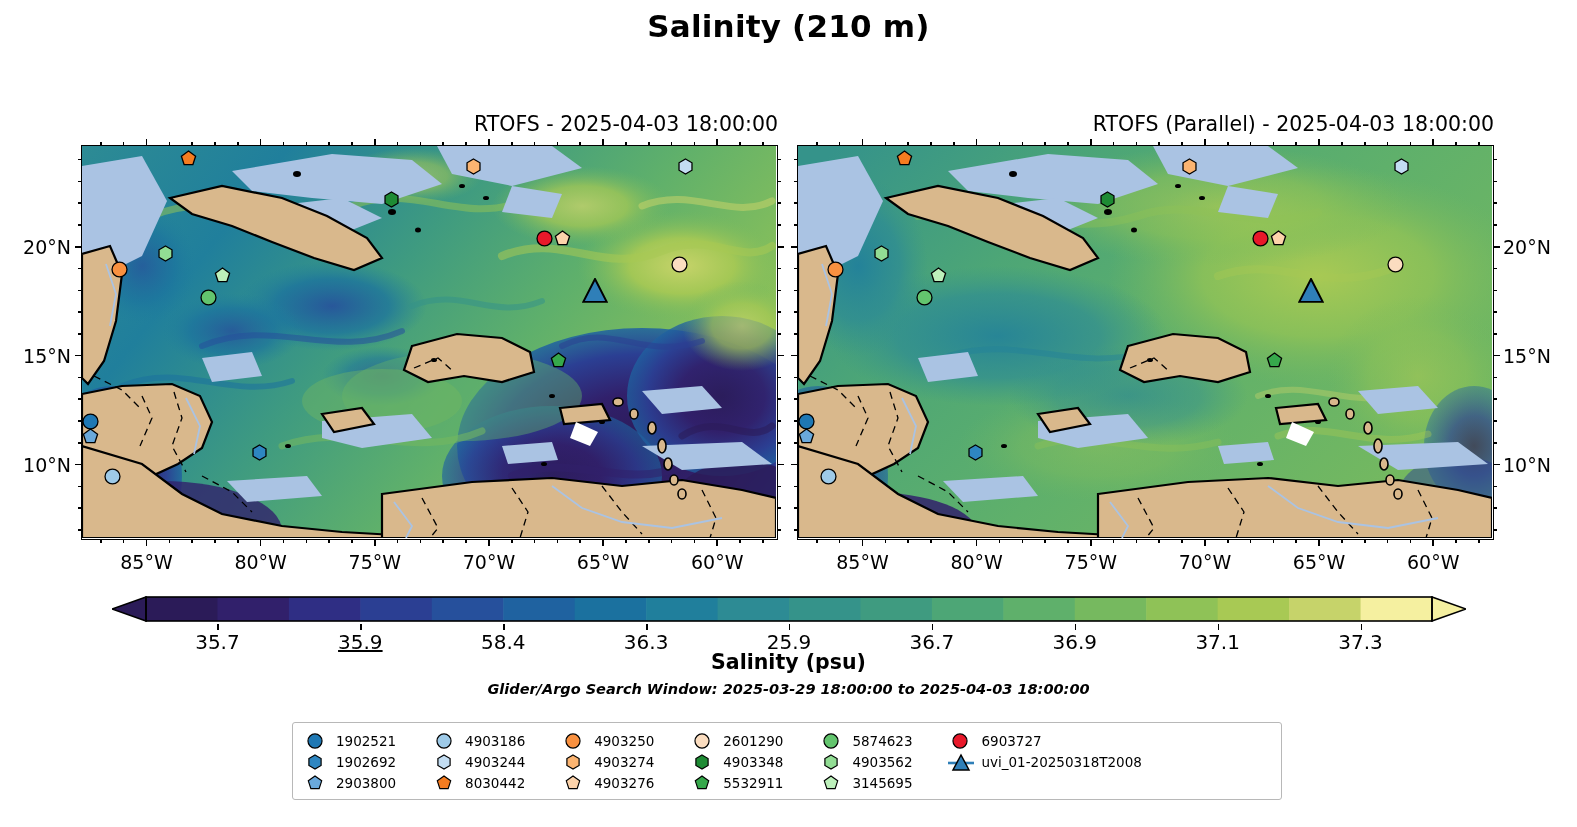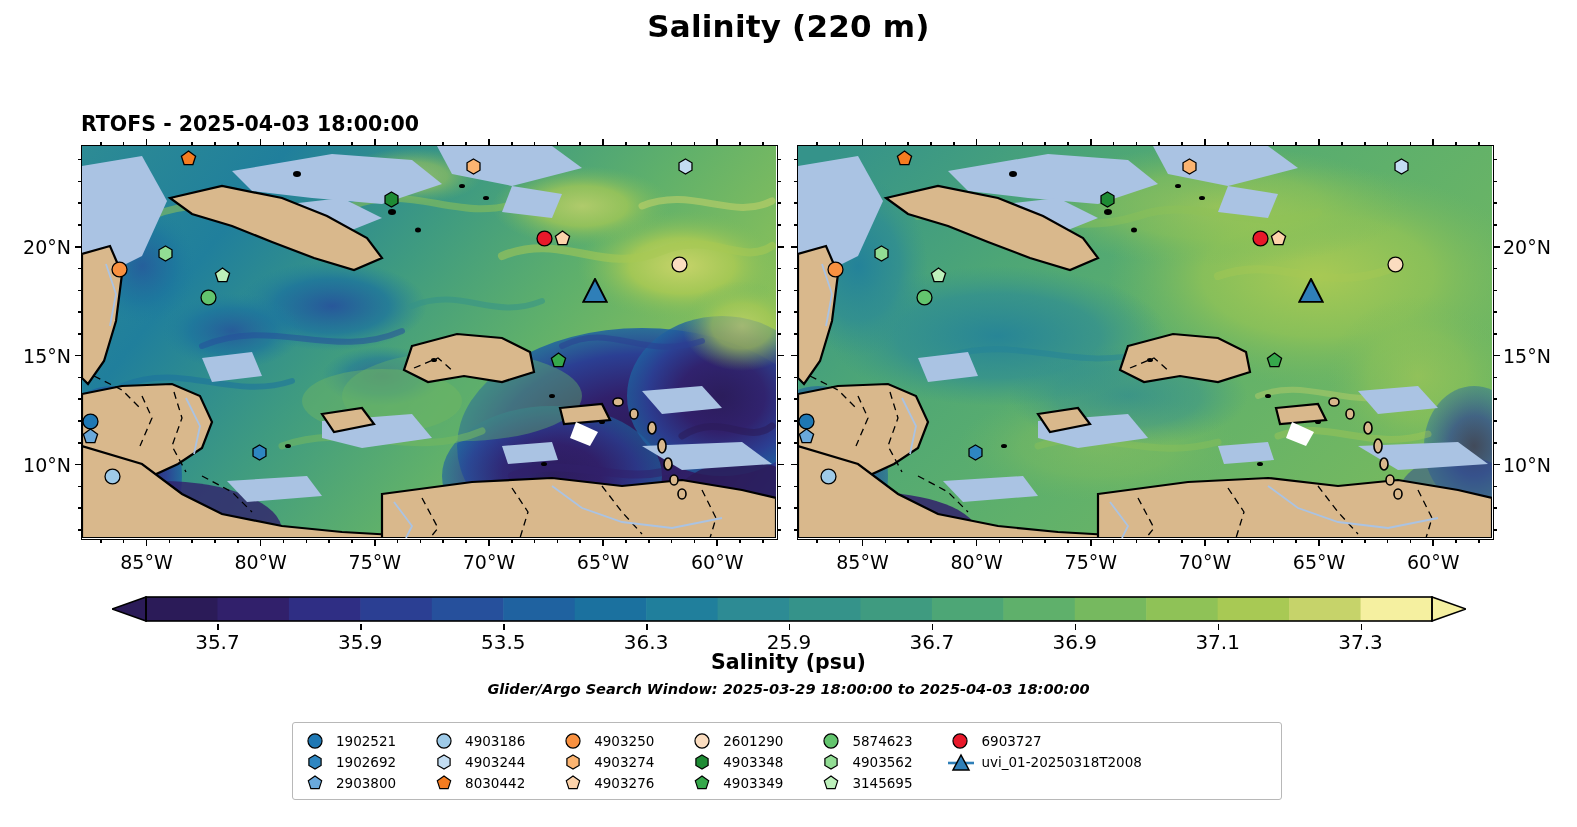--- a/index.html
+++ b/index.html
@@ -7,22 +7,22 @@
        font-family:"DejaVu Sans","Liberation Sans",sans-serif;color:#000;}
 
   
   #fig-title{position:absolute;left:0;top:8px;width:1577px;text-align:center;
              font-size:31px;font-weight:bold;letter-spacing:.2px;}
 
   
   .panel{position:absolute;top:145px;width:697px;height:395px;}
   #panel-left{left:81px;}
   #panel-right{left:797px;}
-  .panel-title{position:absolute;left:0;top:-33px;width:100%;text-align:left;
-               font-size:20.5px;font-weight:bold;}
+  .panel-title{position:absolute;left:0;top:-33px;width:100%;text-align:right;
+               font-size:20.5px;font-weight:normal;}
   .axes{position:absolute;left:0;top:0;width:100%;height:100%;
         border:1.6px solid #000;overflow:hidden;box-sizing:border-box;}
   .axes svg{display:block;}
 
   
   .tick{position:absolute;background:#000;}
   .tick.h{width:1.6px;height:7px;}
   .tick.h.minor{height:4px;}
   .tick.v{height:1.6px;width:7px;}
   .tick.v.minor{width:4px;}
@@ -49,21 +49,21 @@
   #legend-grid{display:grid;grid-template-columns:repeat(7,1fr);
                grid-auto-rows:21px;align-items:center;}
   .leg-item{display:flex;align-items:center;gap:7px;height:21px;}
   .leg-sym{width:26px;height:20px;position:relative;flex:0 0 26px;}
   .leg-sym svg{position:absolute;left:0;top:0;}
   .leg-text{font-size:13.5px;white-space:nowrap;}
 </style>
 </head>
 <body>
 
-<div id="fig-title">Salinity (220 m)</div>
+<div id="fig-title">Salinity (210 m)</div>
 
 <div class="panel" id="panel-left">
   <div class="panel-title">RTOFS - 2025-04-03 18:00:00</div>
   <div class="axes">
     <svg width="694" height="392" viewBox="0 0 694 392">
       <defs>
 
         <linearGradient id="Lbg" x1="0" y1="0" x2="1" y2="0.45">
           <stop offset="0" stop-color="#2d8b94"></stop>
           <stop offset="0.25" stop-color="#207f9c"></stop>
@@ -360,20 +360,21 @@
     <div class="tick v minor" style="top: 79.2px; left: 695.6px;"></div>
     <div class="tick v minor" style="top: 57.4222px; left: -3px;"></div>
     <div class="tick v minor" style="top: 57.4222px; left: 695.6px;"></div>
     <div class="tick v minor" style="top: 35.6444px; left: -3px;"></div>
     <div class="tick v minor" style="top: 35.6444px; left: 695.6px;"></div>
     <div class="tick v minor" style="top: 13.8667px; left: -3px;"></div>
     <div class="tick v minor" style="top: 13.8667px; left: 695.6px;"></div>
   </div>
 
 <div class="panel" id="panel-right">
+  <div class="panel-title">RTOFS (Parallel) - 2025-04-03 18:00:00</div>
   <div class="axes">
     <svg width="694" height="392" viewBox="0 0 694 392">
       <defs>
         <linearGradient id="Rbg" x1="0" y1="0.1" x2="1" y2="0.7">
           <stop offset="0" stop-color="#35938a"></stop>
           <stop offset="0.3" stop-color="#4da676"></stop>
           <stop offset="0.6" stop-color="#5fb06b"></stop>
           <stop offset="1" stop-color="#76b95f"></stop>
         </linearGradient>
         <radialGradient id="Rsalty" cx="0.5" cy="0.5" r="0.5">
@@ -673,23 +674,23 @@
       </g>
     <polygon id="cbar-arrow-lo" points="0,13 34,1 34,25" stroke="#000" stroke-width="1.6" fill="#2b1b58"></polygon>
     <polygon id="cbar-arrow-hi" points="1354,13 1320,1 1320,25" stroke="#000" stroke-width="1.6" fill="#f5f0a0"></polygon>
     <rect x="34" y="1" width="1286" height="24" fill="none" stroke="#000" stroke-width="1.6"></rect>
   </svg>
 </div>
 <div id="cbar-labels">
     <div class="cb-tick" style="left: 105.444px;"></div>
     <div class="cb-lab" style="left: 105.444px;">35.7</div>
     <div class="cb-tick" style="left: 248.333px;"></div>
-    <div class="cb-lab" style="left: 248.333px;">35.9</div>
+    <div class="cb-lab" style="left: 248.333px; text-decoration: underline;">35.9</div>
     <div class="cb-tick" style="left: 391.222px;"></div>
-    <div class="cb-lab" style="left: 391.222px;">53.5</div>
+    <div class="cb-lab" style="left: 391.222px;">58.4</div>
     <div class="cb-tick" style="left: 534.111px;"></div>
     <div class="cb-lab" style="left: 534.111px;">36.3</div>
     <div class="cb-tick" style="left: 677px;"></div>
     <div class="cb-lab" style="left: 677px;">25.9</div>
     <div class="cb-tick" style="left: 819.889px;"></div>
     <div class="cb-lab" style="left: 819.889px;">36.7</div>
     <div class="cb-tick" style="left: 962.778px;"></div>
     <div class="cb-lab" style="left: 962.778px;">36.9</div>
     <div class="cb-tick" style="left: 1105.67px;"></div>
     <div class="cb-lab" style="left: 1105.67px;">37.1</div>
@@ -823,21 +824,21 @@
           </svg>
         </span>
         <span class="leg-text">4903276</span>
       </div>
       <div class="leg-item">
         <span class="leg-sym">
           <svg width="16" height="16" viewBox="0 0 16 16" style="left: 4px; top: 2px;">
             <polygon points="8.00,0.96 14.70,5.82 12.14,13.70 3.86,13.70 1.30,5.82" fill="#36a84b" stroke="#000" stroke-width="1.2"></polygon>
           </svg>
         </span>
-        <span class="leg-text">4903349</span>
+        <span class="leg-text">5532911</span>
       </div>
       <div class="leg-item">
         <span class="leg-sym">
           <svg width="16" height="16" viewBox="0 0 16 16" style="left: 4px; top: 2px;">
             <polygon points="8.00,0.96 14.70,5.82 12.14,13.70 3.86,13.70 1.30,5.82" fill="#bdf0bb" stroke="#000" stroke-width="1.2"></polygon>
           </svg>
         </span>
         <span class="leg-text">3145695</span>
       </div>
       <div></div>

